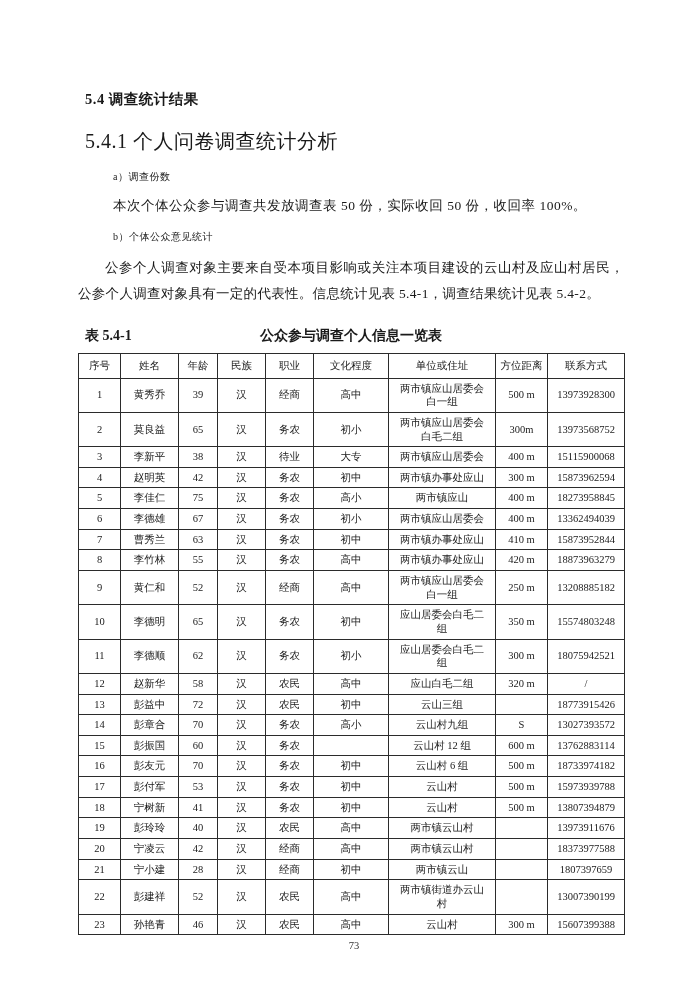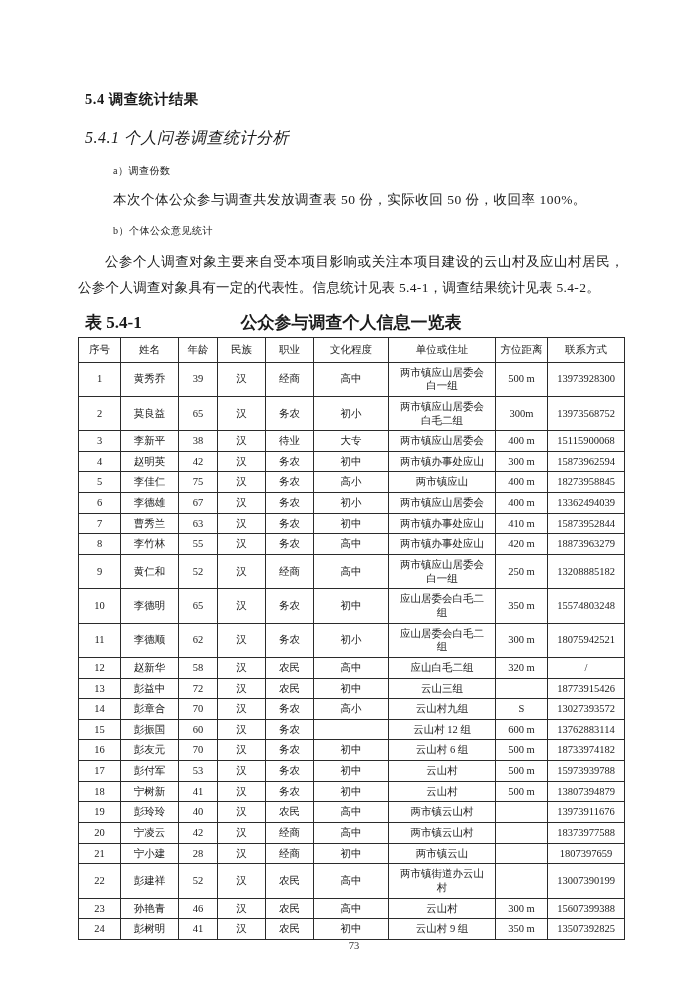--- a/index.html
+++ b/index.html
@@ -14,37 +14,37 @@
   .page {
     width: 700px; height: 989px;
     padding: 90px 76px 4px 78px;
     position: relative;
   }
   .h54 {
     font-size: 14.5px; font-weight: bold;
     margin-left: 7px; letter-spacing: 0.5px;
   }
   .h541 {
-    font-size: 16px; font-weight: normal;
-    margin-left: 7px; margin-top: 19px; letter-spacing: 0.5px; font-style: italic;
+    font-size: 20px; font-weight: normal;
+    margin-left: 7px; margin-top: 19px; letter-spacing: 0.5px;
   }
   .item {
     font-size: 10px; margin-left: 35px; margin-top: 15px; letter-spacing: 0.5px;
   }
   .bodytext {
     font-size: 13.5px; margin-left: 35px; margin-top: 13px; letter-spacing: 0.5px;
   }
   .para {
     font-size: 13.5px; margin-left: 0; margin-top: 11px;
     text-indent: 2em; line-height: 26px;
     text-align: justify; letter-spacing: 0.3px;
   }
   .table-caption {
-    position: relative; margin-top: 10px; height: 20px;
-    font-size: 17px; font-weight: bold;
+    position: relative; margin-top: 20px; height: 20px;
+    font-size: 14px; font-weight: bold;
   }
   .table-caption .label { position: absolute; left: 7px; top: 0; }
   .table-caption .title { display: block; text-align: center; }
   table.info {
     border-collapse: collapse; table-layout: fixed;
     width: 546px; margin-top: 6px;
     border: 1.5px solid #2b2b2b;
     font-family: Liberation Serif, serif;
   }
   table.info th, table.info td {
@@ -361,29 +361,18 @@
           <td>23</td>
           <td>孙艳青</td>
           <td>46</td>
           <td>汉</td>
           <td>农民</td>
           <td>高中</td>
           <td>云山村</td>
           <td>300 m</td>
           <td>15607399388</td>
         </tr>
-        <tr>
-          <td>24</td>
-          <td>彭树明</td>
-          <td>41</td>
-          <td>汉</td>
-          <td>农民</td>
-          <td>初中</td>
-          <td>云山村 9 组</td>
-          <td>350 m</td>
-          <td>13507392825</td>
-        </tr>
       </tbody>
   </table>
 
   <div class="footer-pagenum">73</div>
 
 </div>
 
 </body></html>

